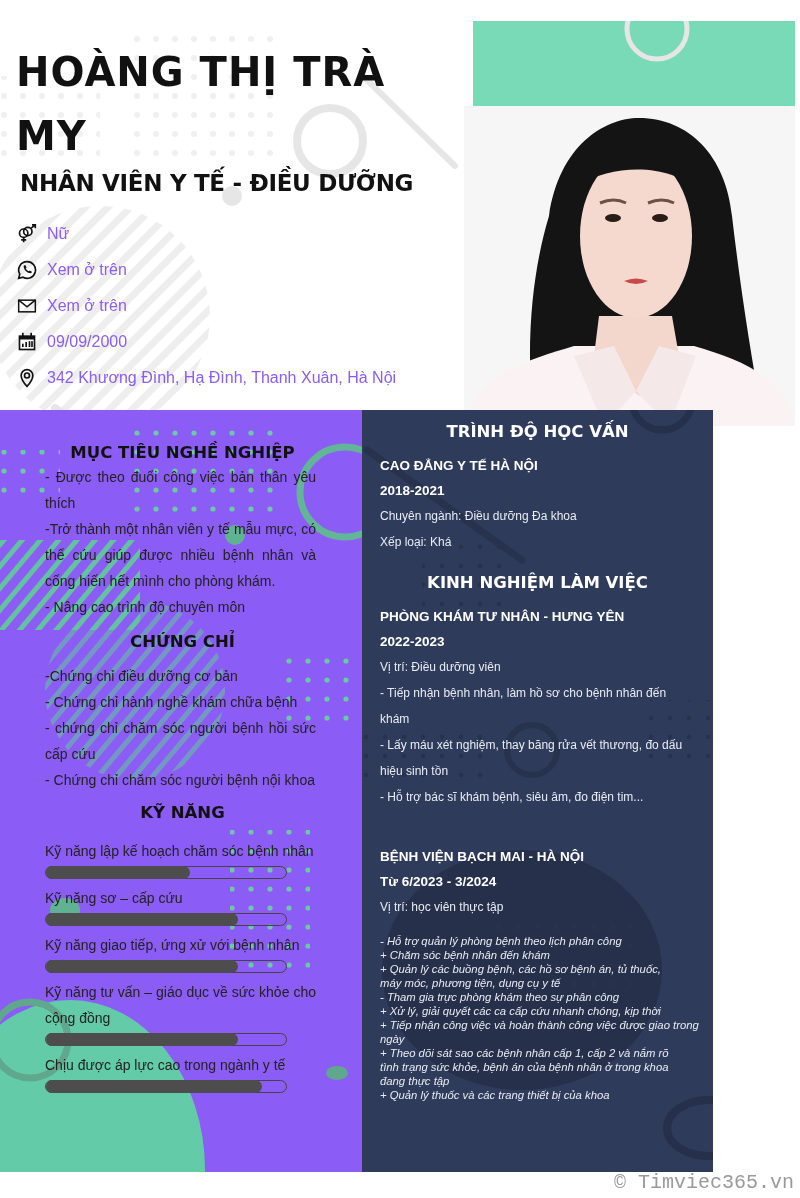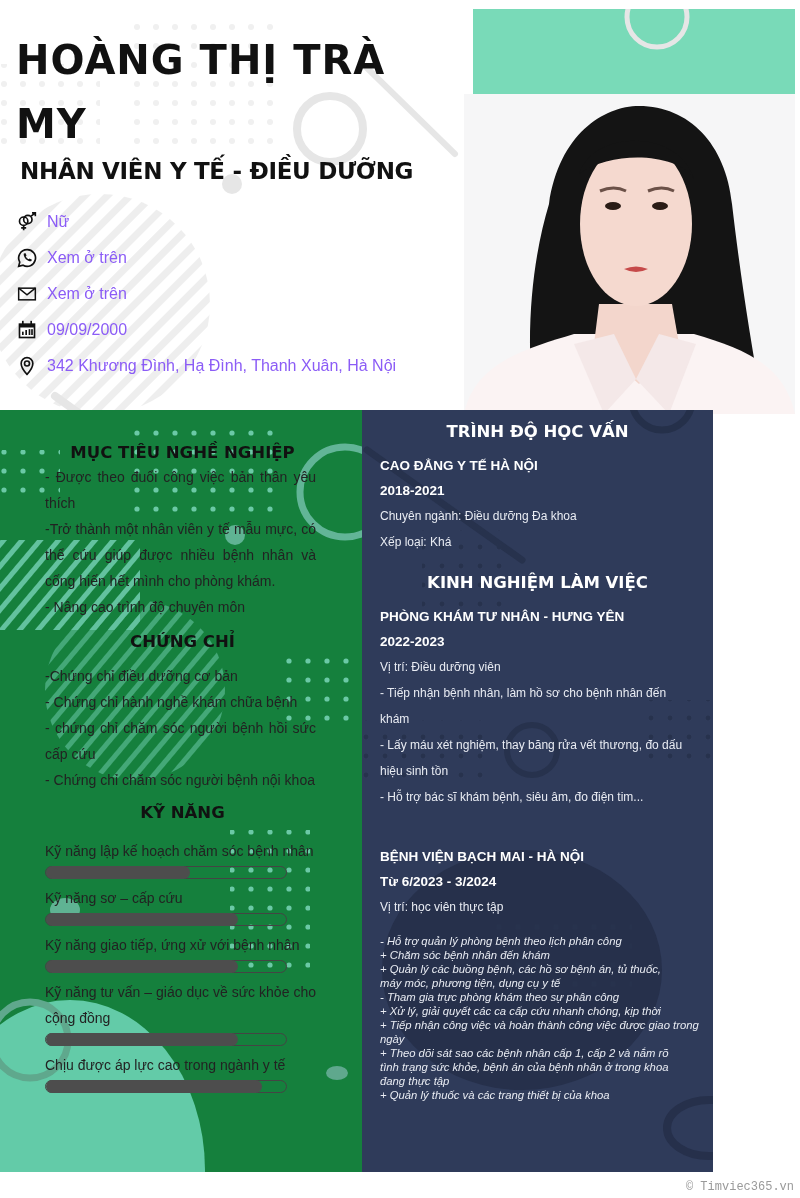--- a/index.html
+++ b/index.html
@@ -1,41 +1,41 @@
 <!DOCTYPE html>
 <html><head>
 <meta charset="utf-8">
 <style>
   html,body{margin:0;padding:0;}
   body{width:800px;height:1198px;position:relative;overflow:hidden;background:#ffffff;font-family:"Liberation Sans",sans-serif;color:#111;}
   .deco{position:absolute;pointer-events:none;}
-  .header{position:absolute;left:0;top:4px;width:800px;height:298px;}
+  .header{position:absolute;left:0;top:16px;width:800px;height:298px;}
   .name{position:absolute;left:16px;top:24px;width:440px;font-family:"DejaVu Sans",sans-serif;font-weight:bold;font-size:40px;line-height:64px;letter-spacing:1px;color:#111;margin:0;}
   .job{position:absolute;left:16px;top:150px;font-family:"DejaVu Sans",sans-serif;font-weight:bold;font-size:23px;color:#111;margin:4px;letter-spacing:-0.3px;}
   .contact{position:absolute;left:16px;top:200px;}
   .crow{display:flex;align-items:center;height:36px;font-size:16px;color:#8b5cf6;}
   .crow .ic{width:22px;height:22px;margin-right:9px;display:flex;align-items:center;justify-content:center;}
   .crow .ic svg{width:20px;height:20px;}
   .photo-bg-green{position:absolute;left:473px;top:5px;width:322px;height:85px;background:#79dab8;overflow:hidden;}
   .photo{position:absolute;left:464px;top:90px;width:331px;height:320px;background:#f7f7f8;overflow:hidden;}
-  .left{position:absolute;left:0;top:410px;width:362px;height:762px;background:#15803d;overflow:hidden;}
+  .left{position:absolute;left:0;top:410px;width:362px;height:762px;background:#8b5cf6;overflow:hidden;}
   .right{position:absolute;left:362px;top:410px;width:351px;height:762px;background:#2f3b5a;overflow:hidden;color:#fff;}
   .sec-title{font-family:"DejaVu Sans",sans-serif;font-weight:bold;font-size:16.5px;text-align:center;margin:0;position:relative;}
   .left .sec-title{color:#111;}
   .right .sec-title{color:#fff;}
   .lbody{position:relative;padding:0 46px 0 45px;font-size:14px;line-height:26px;color:#222;text-align:justify;}
   .lbody p{margin:0;}
   .skill-label{font-size:14px;line-height:26px;color:#222;text-align:justify;}
   .bar{position:relative;height:11px;border:1px solid #444;border-radius:7px;background:transparent;width:240px;margin:2px 0 6px 0;}
   .bar .fill{position:absolute;left:0;top:-1px;bottom:-1px;background:#4d4d4d;border-radius:7px;}
   .rbody{position:relative;padding:0 20px 0 18px;}
   .r-strong{font-weight:bold;font-size:13.5px;line-height:25px;color:#fff;margin:0;}
   .r-text{font-size:12px;line-height:26px;color:#e9ecf3;margin:0;}
   .r-small{font-size:11.3px;line-height:14px;color:#e9ecf3;margin:0;}
-  .watermark{position:absolute;right:6px;bottom:4px;font-family:"Liberation Mono",monospace;font-size:12px;color:#9a9a9a;}
+  .watermark{position:absolute;right:6px;bottom:4px;font-family:"Liberation Mono",monospace;font-size:20px;color:#9a9a9a;}
 </style>
 </head>
 <body>
 
 <div class="header">
 
   <svg class="deco" style="left:0;top:0" width="800" height="410">
     <defs>
       <pattern id="dots" width="19" height="19" patternUnits="userSpaceOnUse">
           <circle cx="4" cy="4" r="3" fill="#f0f0f0"></circle>

